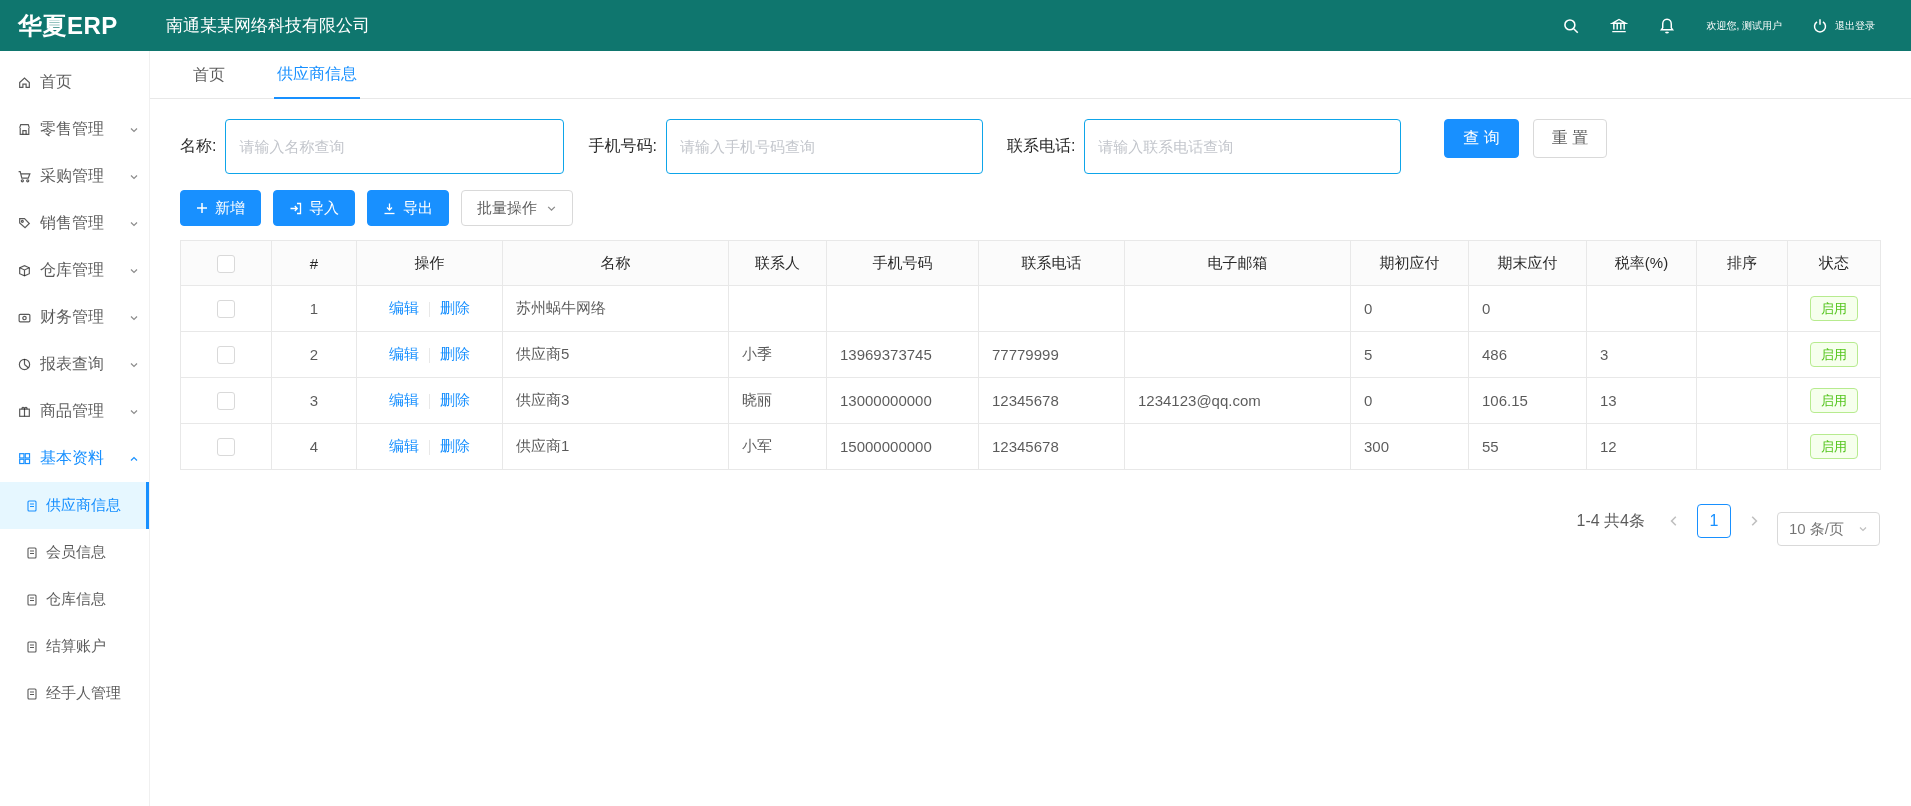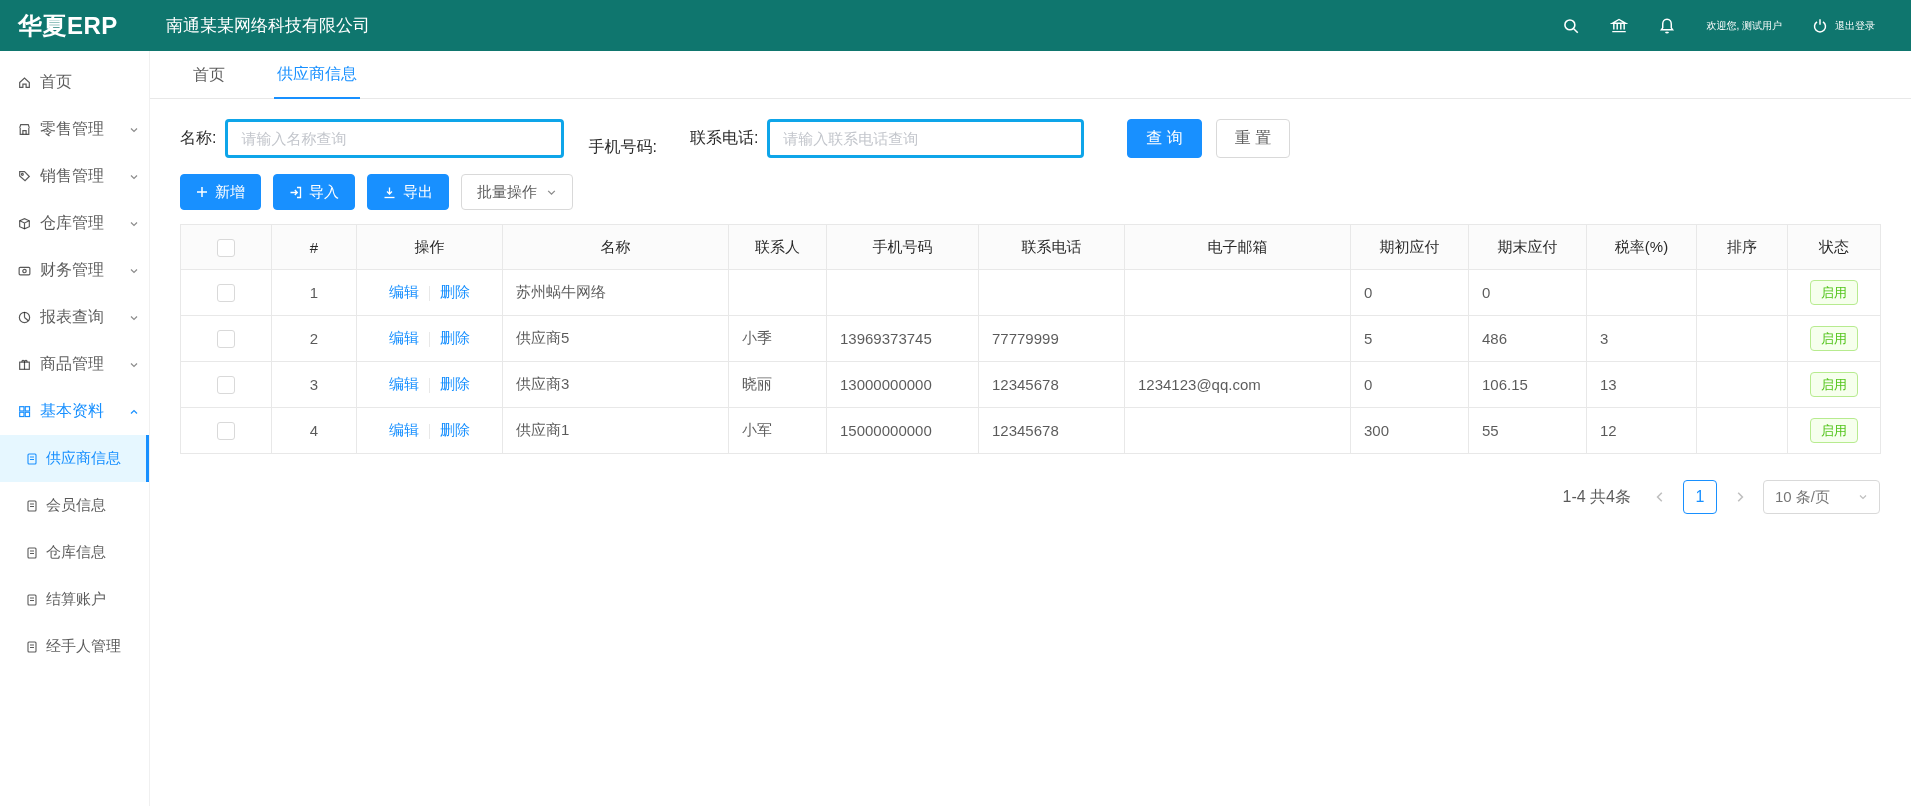--- a/index.html
+++ b/index.html
@@ -47,25 +47,25 @@
   .tabbar {
     height: 48px; border-bottom: 1px solid #e8e8e8; background: #fff;
     display: flex; align-items: flex-end; padding-left: 40px; gap: 46px;
   }
   .tab { padding: 12px 3px; font-size: 16px; cursor: pointer; color: rgba(0,0,0,0.65); }
   .tab.active { color: #1890ff; border-bottom: 2px solid #1890ff; margin-bottom: -1px; }
 
   .content { padding: 20px 30px 0 30px; }
 
   
-  .search-row { display: flex; align-items: flex-end; }
+  .search-row { display: flex; align-items: flex-start; }
   .field { display: flex; align-items: center; margin-right: 24px; }
   .field label { color: rgba(0,0,0,0.85); margin-right: 9px; white-space: nowrap; }
   .field input {
-    height: 39px; border: 3px solid #0ea5e9; border-radius: 4px; padding: 0 13px;
+    height: 55px; border: 1px solid #0ea5e9; border-radius: 4px; padding: 0 13px;
     font-size: 15px; color: rgba(0,0,0,0.65); outline: none; background: #fff;
     font-family: "Liberation Sans", "DejaVu Sans", sans-serif;
   }
   .field input::placeholder { color: #c3c6cc; }
   .w-name { width: 339px; }
   .w-phone { width: 317px; }
   .w-tel { width: 317px; }
 
   .btn {
     height: 39px; border-radius: 4px; border: 1px solid #d9d9d9; background: #fff;
@@ -109,23 +109,23 @@
     align-items: center; gap: 10px; font-size: 16px; color: rgba(0,0,0,0.65);
   }
   .pg-total { margin-right: 6px; }
   .pg-arrow { display: inline-flex; align-items: center; justify-content: center; width: 26px; height: 34px; color: #bfbfbf; cursor: pointer; }
   .pg-num {
     display: inline-flex; align-items: center; justify-content: center;
     min-width: 34px; height: 34px; border: 1px solid #1890ff; border-radius: 4px;
     color: #1890ff; background: #fff; cursor: pointer;
   }
   .pg-size {
-    display: inline-flex; align-items: center; gap: 28px; height: 34px;
+    display: inline-flex; align-items: center; gap: 14px; height: 34px;
     border: 1px solid #d9d9d9; border-radius: 4px; padding: 0 11px;
-    background: #fff; cursor: pointer; color: rgba(0,0,0,0.55); font-size: 15px;
+    background: #fff; cursor: pointer; color: rgba(0,0,0,0.55); font-size: 15px; margin-top: 16px;
   }
   .pg-size .chev-dark { display: inline-flex; color: #bfbfbf; }
 
   svg { display: block; }
 </style>
 </head>
 <body>
 
 <header class="topbar">
   <div class="logo">华夏ERP</div>
@@ -182,20 +182,35 @@
         </svg>
     </span>
     <span class="mlabel">零售管理</span>
     <span class="chev">
       <svg width="10" height="10" viewBox="0 0 10 10" fill="none" stroke="currentColor" stroke-width="1.2">
           <path d="M2 3.5 L5 6.5 L8 3.5"></path>
         </svg>
     </span>
   </div>
 
+  <div class="menu-item">
+    <span class="micon">
+      <svg width="15" height="15" viewBox="0 0 14 14" fill="none" stroke="currentColor" stroke-width="1.1">
+          <path d="M1.5 2.5 H3 L4.5 8.5 H10.5 L12 4.5 H3.6"></path>
+          <circle cx="5" cy="11" r="1"></circle>
+          <circle cx="10" cy="11" r="1"></circle>
+        </svg>
+    </span>
+    <span class="mlabel">采购管理</span>
+    <span class="chev">
+      <svg width="10" height="10" viewBox="0 0 10 10" fill="none" stroke="currentColor" stroke-width="1.2">
+          <path d="M2 3.5 L5 6.5 L8 3.5"></path>
+        </svg>
+    </span>
+  </div>
 
   <div class="menu-item">
     <span class="micon">
       <svg width="15" height="15" viewBox="0 0 14 14" fill="none" stroke="currentColor" stroke-width="1.1">
           <path d="M2.5 2.5 H7 L11.5 7 L7.5 11 L2.5 6.5 Z"></path>
           <circle cx="5" cy="5" r="0.9"></circle>
         </svg>
     </span>
     <span class="mlabel">销售管理</span>
     <span class="chev">
@@ -340,20 +355,21 @@
 
   <div class="content">
 
     <div class="search-row">
       <div class="field">
         <label>名称:</label>
         <input class="w-name" type="text" placeholder="请输入名称查询" style="">
       </div>
       <div class="field">
         <label>手机号码:</label>
+        <input class="w-phone" type="text" placeholder="请输入手机号码查询" style="">
       </div>
       <div class="field">
         <label>联系电话:</label>
         <input class="w-tel" type="text" placeholder="请输入联系电话查询" style="">
       </div>
       <button class="btn btn-primary ml20">查 询</button>
       <button class="btn ml12">重 置</button>
     </div>
 
     <div class="toolbar-row">

